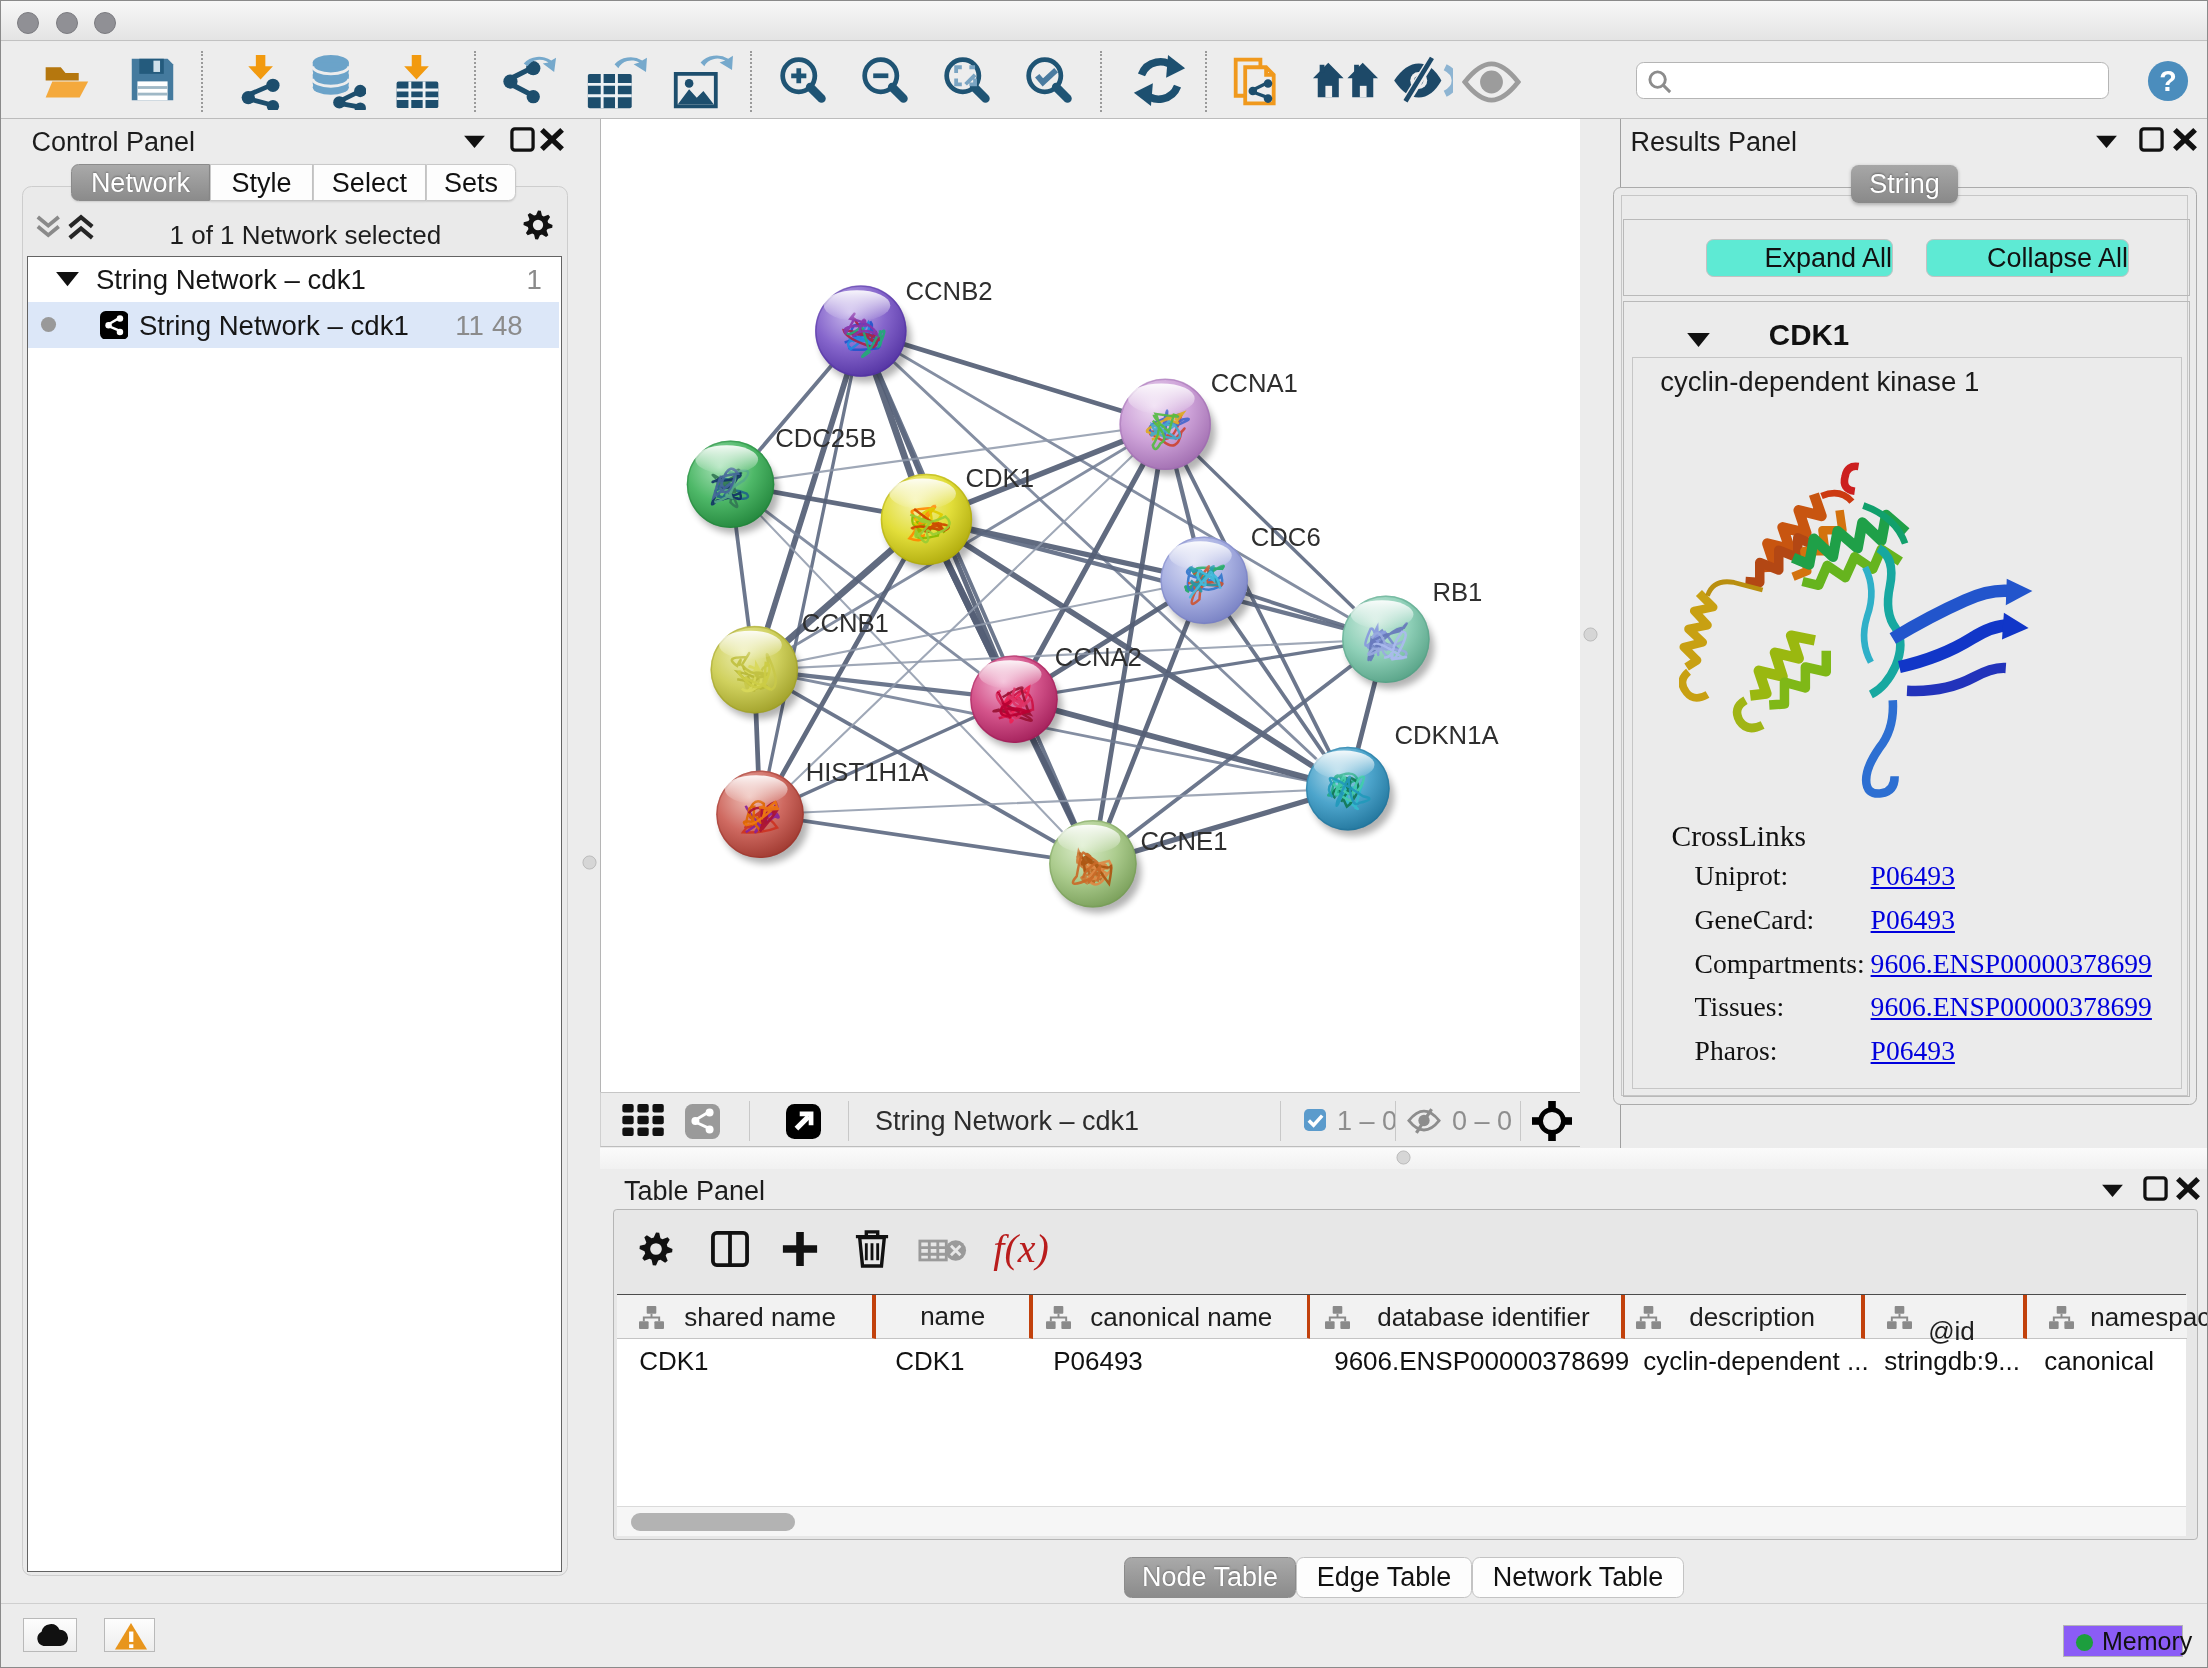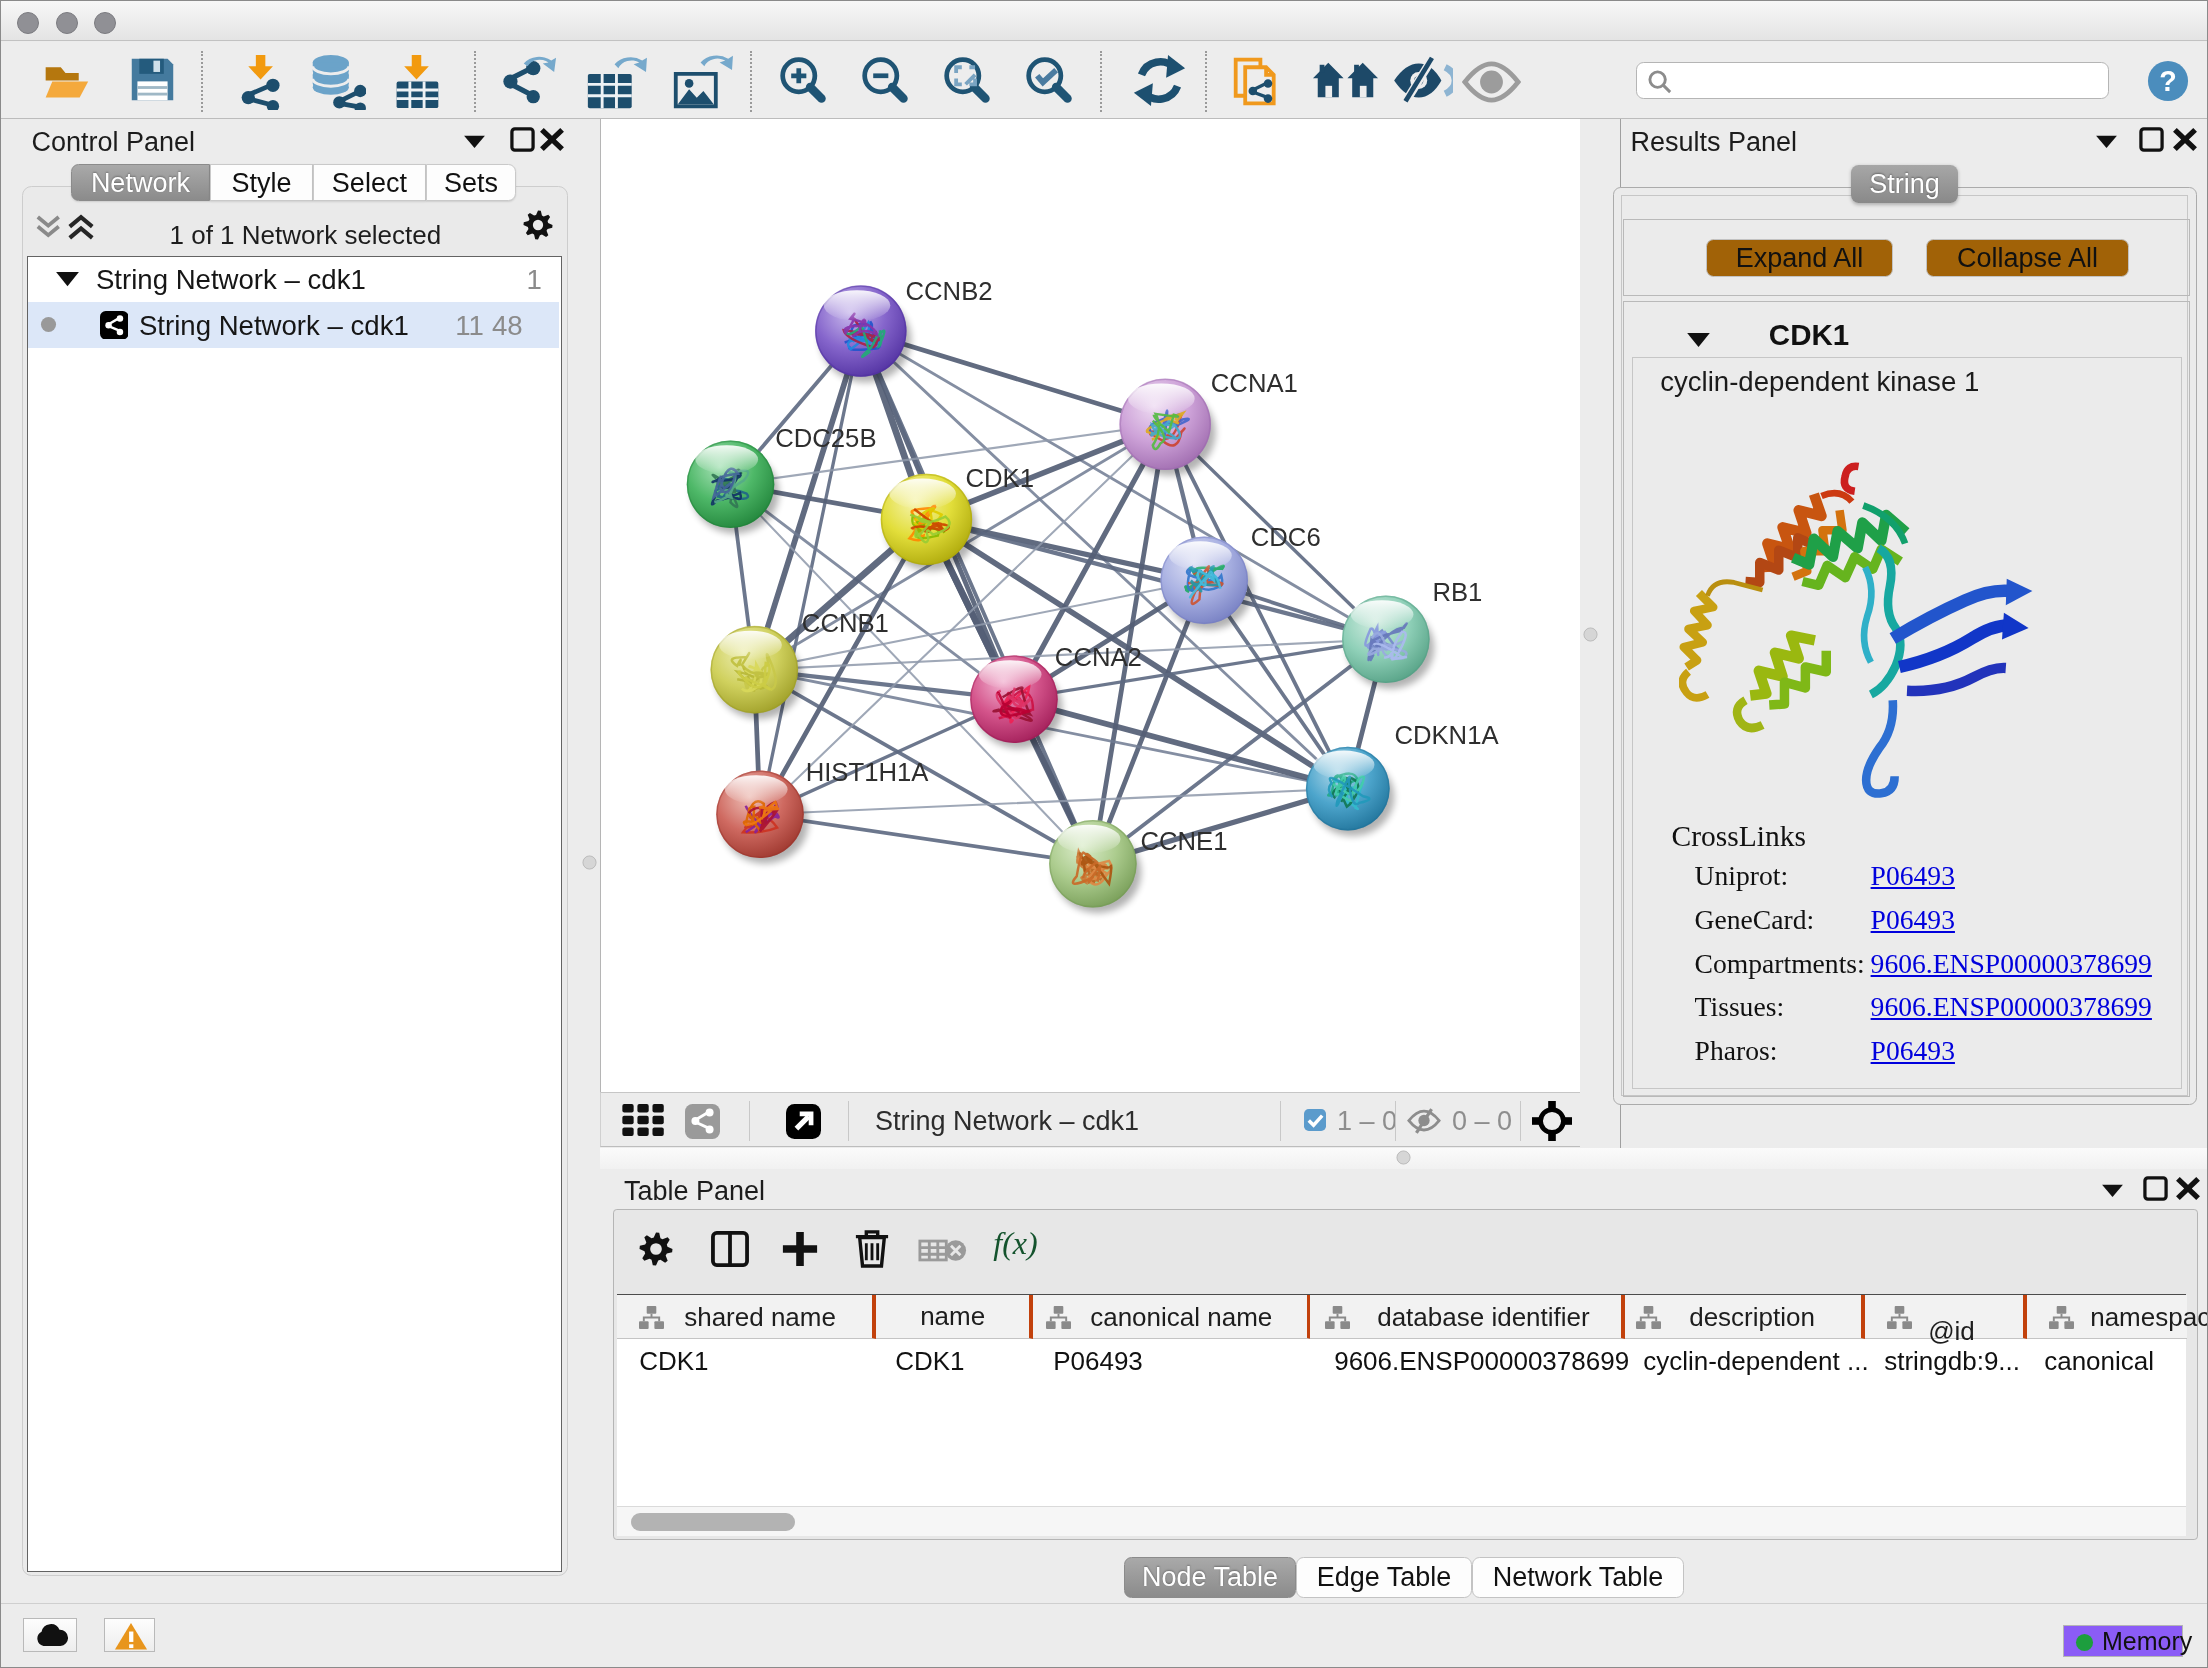--- a/index.html
+++ b/index.html
@@ -25,21 +25,21 @@
 #netcanvas{left:599px;top:118px;width:980px;height:973px;background:#fff;border-left:1px solid #b5b5b5}
 #nettb{left:599px;top:1091px;width:980px;height:55px;background:#ececec;border-top:1px solid #c6c6c6;border-bottom:1px solid #bdbdbd;border-left:1px solid #d0d0d0}
 .ntsep{position:absolute;top:7.6px;height:40px;width:0;border-left:1.9px solid #c8c8c8}
 #hsplit{left:599px;top:1147px;width:1609px;height:21px;background:linear-gradient(#fbfbfb,#f1f1f1)}
 #vsplit{left:1579px;top:118px;width:40px;height:1029px;background:#ececec}
 #rpanel{left:1619px;top:118px;width:590px;height:1029px;background:#ececec;border-left:1.9px solid #9f9f9f}
 #rcard{position:absolute;left:-7.6px;top:68px;width:584px;height:918px;background:#ebebeb;border:1.9px solid #ababab;border-radius:7.6px}
 #rinner{position:absolute;left:6.7px;top:6.7px;width:567px;height:901px;border:1px solid #c6c6c6}
 #stringtab{position:absolute;left:230px;top:46px;width:107px;height:38px;background:linear-gradient(#a7a7a7,#898989);border-radius:7.6px;color:#fff;font-size:27px;text-align:center;line-height:38px;text-shadow:0 -1px 1.9px rgba(0,0,0,.35);box-shadow:0 1.9px 3.8px rgba(0,0,0,.25)}
 #expbox{position:absolute;left:1px;top:31px;width:565px;height:77px;border:1px solid #b9b9b9}
-.rbtn{position:absolute;top:19px;height:38px;background:#a16207;border:1px solid #c2c2c2;border-radius:7.6px;font-size:27px;color:#111;text-align:center;line-height:36px}
+.rbtn{position:absolute;top:19px;height:38px;background:#5eead4;border:1px solid #c2c2c2;border-radius:7.6px;font-size:27px;color:#111;text-align:right;line-height:36px}
 #cdkbox{position:absolute;left:1px;top:113px;width:565px;height:796px;border:1px solid #b9b9b9}
 #cdkcontent{position:absolute;left:7.6px;top:55px;width:550px;height:732px;border:1px solid #c6c6c6}
 #tpanel{left:599px;top:1168px;width:1609px;height:434px;background:#ececec}
 #tcard{position:absolute;left:13.3px;top:40px;width:1585px;height:331px;background:#e7e7e7;border:1px solid #b5b5b5;border-radius:3.8px}
 #ttable{position:absolute;left:2.9px;top:84px;width:1569px;height:212px;background:#fff;border-top:1.9px solid #4c4c4c}
 .thead{position:absolute;top:0;height:44px;background:#f2f2f2;border-bottom:1px solid #c4c4c4;border-right:4px solid #c2410c;font-size:26px;color:#1d1d1d}
 .tcell{position:absolute;top:45px;height:42px;font-size:26px;color:#111;white-space:nowrap}
 #tscroll{position:absolute;left:2.9px;top:296px;width:1569px;height:30px;background:#f6f6f6;border-top:1px solid #dadada}
 #tthumb{position:absolute;left:14.3px;top:5.7px;width:164px;height:18px;background:#b3b3b3;border-radius:9.5px}
 .btab{position:absolute;top:388px;height:41px;border:1px solid #c3c3c3;background:#fdfdfd;border-radius:7.6px;font-size:27px;color:#111;text-align:center}
@@ -681,21 +681,21 @@
    <path d="M13 16 v18 M19 16 v18 M25 16 v18" stroke="#111" stroke-width="3"></path>
   </svg>
   <svg class="abs" style="left:304px;top:27px" width="49" height="27" viewBox="0 0 52 28">
    <g stroke="#9a9a9a" stroke-width="3" fill="none">
           <rect x="2" y="4" width="28" height="20"></rect>
           <path d="M2 11 h28 M2 18 h28 M12 4 v20 M21 4 v20"></path>
         </g>
    <circle cx="40" cy="14" r="11" fill="#9a9a9a"></circle>
         <path d="M35 9 l10 10 M45 9 l-10 10" stroke="#e7e7e7" stroke-width="3"></path>
   </svg>
-  <div class="abs serif" style="left:379px;top:15px;font-size:32px;font-style:italic;color:#14532d">f(x)</div>
+  <div class="abs serif" style="left:379px;top:15px;font-size:40px;font-style:italic;color:#b91c1c">f(x)</div>
   <div id="ttable" class="abs">
    <div class="thead" style="left:0;width:259px">
     <svg style="position:absolute;left:21px;top:9.5px" width="27" height="25" viewBox="0 0 28 26">
             <g fill="#8a8a8a">
               <rect x="9" y="1" width="10" height="8" rx="1"></rect>
               <rect x="1" y="17" width="10" height="8" rx="1"></rect>
               <rect x="17" y="17" width="10" height="8" rx="1"></rect>
               <path d="M14 9 v4 M6 17 v-4 h16 v4" stroke="#8a8a8a" stroke-width="2" fill="none"></path>
             </g>
           </svg>

